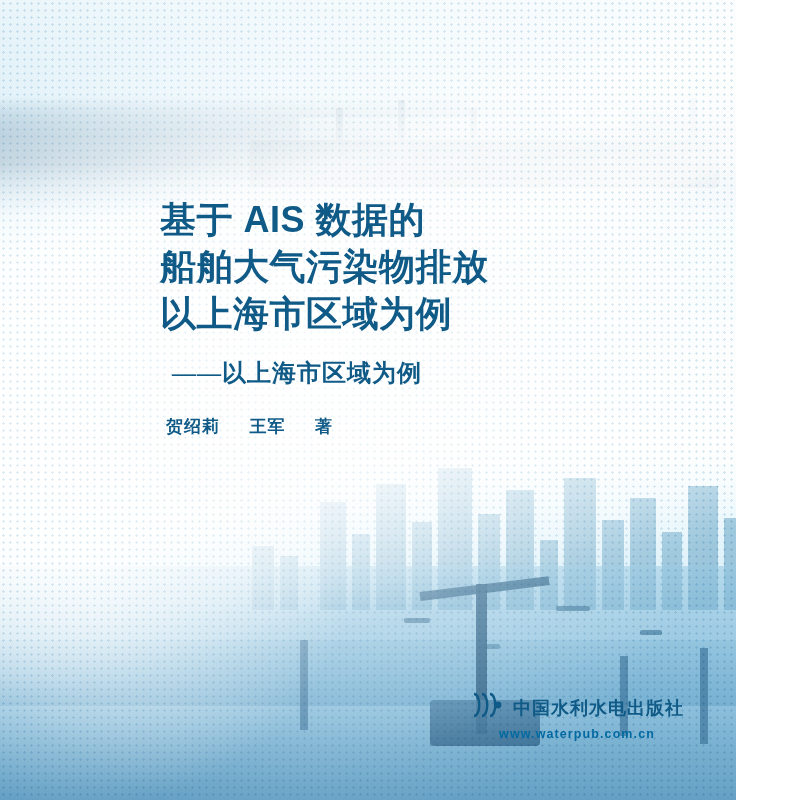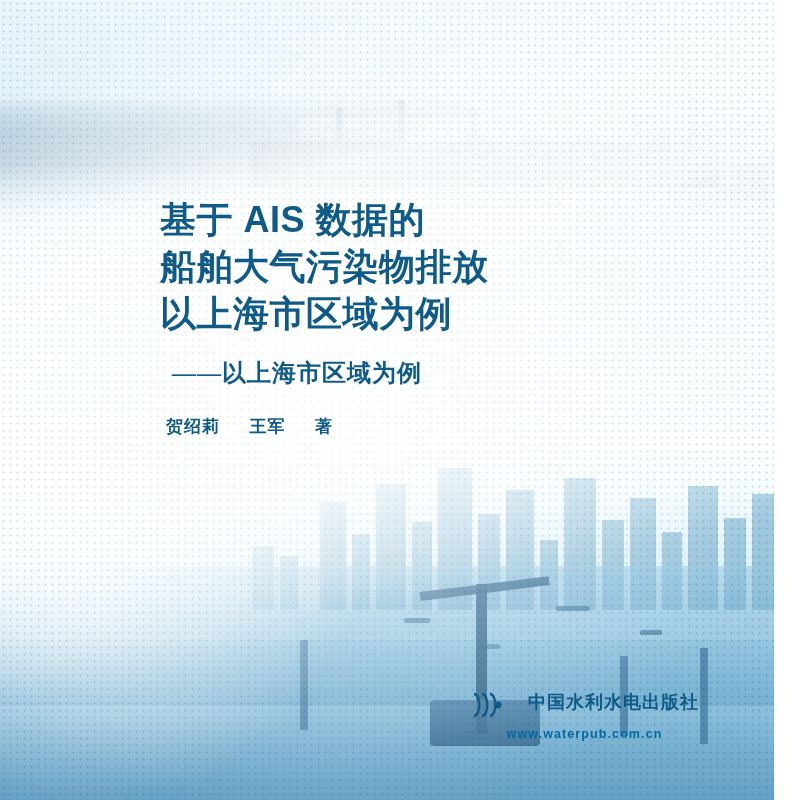--- a/index.html
+++ b/index.html
@@ -13,21 +13,20 @@
     font-family: "Liberation Sans", sans-serif;
     overflow: hidden;
   }
 
   .cover {
     position: relative;
     width: 736px;
     height: 800px;
     background: #ffffff;
     overflow: hidden;
-    padding-left: 38px;
   }
 
   
   .layer {
     position: absolute;
     inset: 0;
   }
 
   .sky-top {
     background:
@@ -281,22 +280,22 @@
   .publisher {
     position: absolute;
     left: 470px;
     top: 690px;
     display: flex;
     flex-direction: column;
     align-items: center;
   }
   .pub-row {
     display: flex;
-    align-items: flex-start;
-    gap: 24px;
+    align-items: flex-end;
+    gap: 9px;
   }
   .pub-mark {
     width: 34px;
     height: 30px;
     position: relative;
   }
   .pub-name {
     font-family: "Liberation Serif", serif;
     font-size: 18px;
     font-weight: bold;

